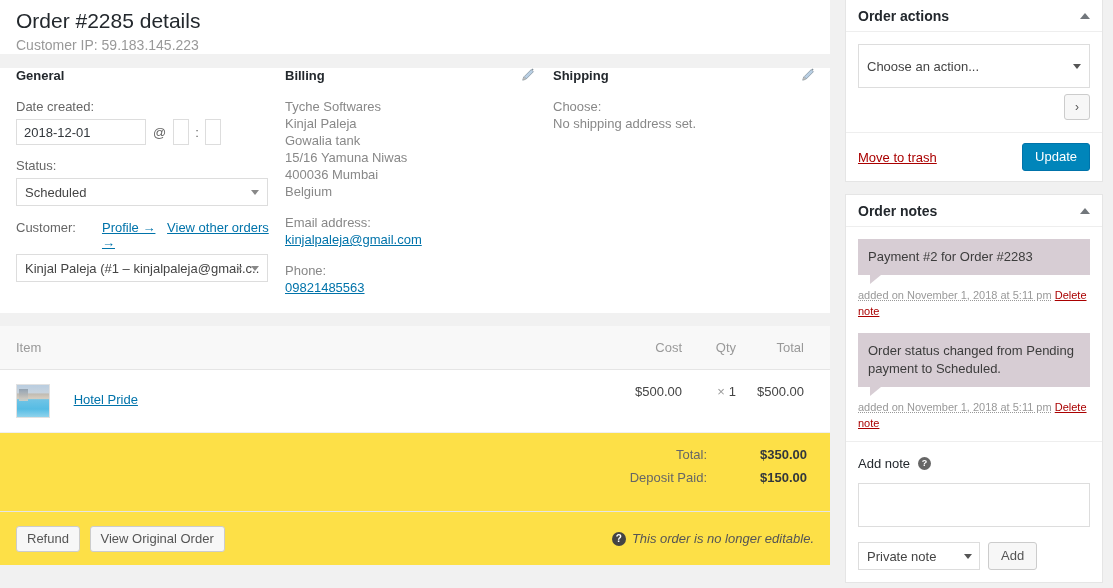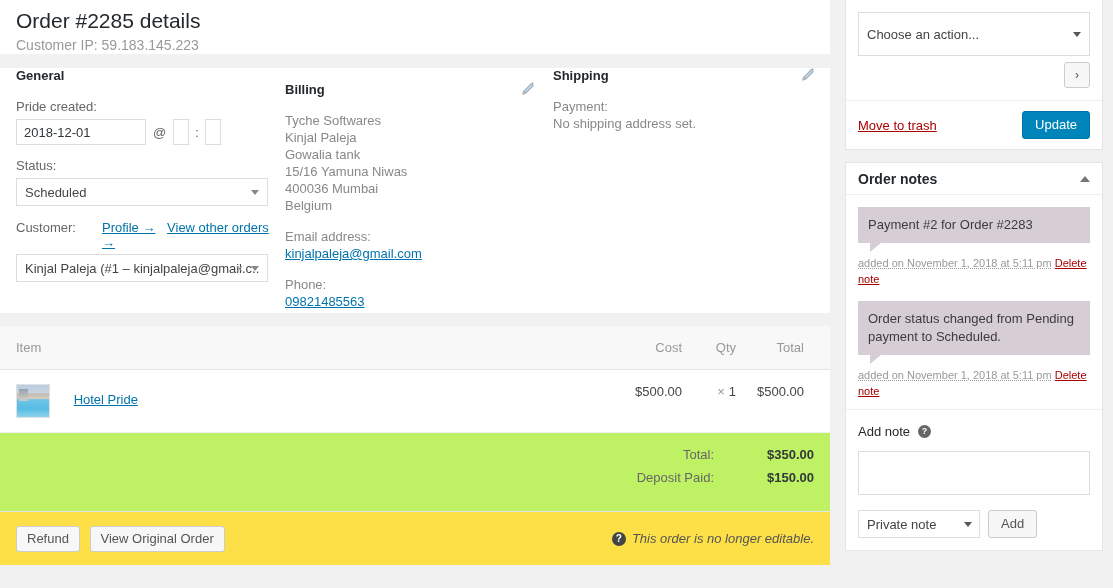--- a/index.html
+++ b/index.html
@@ -38,21 +38,21 @@
     margin: 0 0 14px 0;
     line-height: 18px;
   }
 
   .order-data {
     background: #fff;
     position: relative;
     height: 245px;
   }
   .col-general { position: absolute; left: 16px; top: 0; width: 262px; }
-  .col-billing { position: absolute; left: 285px; top: 14px; width: 250px; }
+  .col-billing { position: absolute; left: 285px; top: 0; width: 250px; }
   .col-shipping { position: absolute; left: 553px; top: 0; width: 262px; }
 
   h3.sec {
     font-size: 13px;
     font-weight: bold;
     color: #23282d;
     margin: 0 0 14px 0;
     line-height: 16px;
     position: relative;
   }
@@ -185,22 +185,22 @@
   .thumb:after {
     content: "";
     position: absolute; left: 2px; top: 4px;
     width: 9px; height: 12px;
     background: linear-gradient(180deg,#8a99a8,#d9d2c6);
     opacity: .85;
   }
   .item-name-link { font-size: 13px; }
 
   .totals-area {
-    background: #bef264;
-    padding: 14px 16px 18px 0;
+    background: #fde047;
+    padding: 14px 23px 18px 0;
     text-align: right;
   }
   .tot-row {
     display: flex; justify-content: flex-end;
     align-items: baseline;
     margin-bottom: 8px;
   }
   .tot-label { color: #666; font-size: 13px; }
   .tot-value {
     width: 100px; text-align: right;
@@ -404,21 +404,21 @@
     <div class="panel order-head">
       <h1 class="order-title">Order #2285 details</h1>
       <div class="customer-ip">Customer IP: 59.183.145.223</div>
     </div>
 
     <div class="panel order-data">
 
       <div class="col-general">
         <h3 class="sec">General</h3>
 
-        <label class="fl">Pride created:</label>
+        <label class="fl">Date created:</label>
         <div class="field-row">
           <input class="txt date-input" value="2018-12-01" style="">
           <span class="atchar">@</span>
           <input class="txt hr-input" value="17" style="">
           <span class="colonchar">:</span>
           <input class="txt min-input" value="11" style="">
         </div>
 
         <label class="fl">Status:</label>
         <div class="select-wrap" style="margin-bottom:14px;">
@@ -473,21 +473,21 @@
         <h3 class="sec">
           <span>Shipping</span>
           <span class="edit-pencil">
             <svg width="14" height="14" viewBox="0 0 14 14">
               <path d="M10.2 1.6l2.2 2.2-7.1 7.1-2.2-2.2z" fill="#b9cfe4" stroke="#7b8a95" stroke-width=".7"></path>
               <path d="M2.6 9.2l-.9 3 3-.9z" fill="#efe0cf" stroke="#7b8a95" stroke-width=".7"></path>
               <path d="M10.9.9l1.3 1.3" stroke="#7b8a95" stroke-width="1.2"></path>
             </svg>
           </span>
         </h3>
-        <div class="addr-line">Payment:</div>
+        <div class="addr-line">Choose:</div>
         <div class="addr-line">No shipping address set.</div>
       </div>
 
     </div>
 
     <div class="gap"></div>
 
     <div class="items-panel">
       <table class="items-table">
         <thead>
@@ -533,20 +533,24 @@
           <span class="help-dot">?</span>
           <span>This order is no longer editable.</span>
         </div>
       </div>
     </div>
   </div>
 
   <div class="sidebar">
 
     <div class="box" style="margin-top:-1px;">
+      <div class="box-head">
+        <span class="box-title">Order actions</span>
+        <span class="toggle-arrow"></span>
+      </div>
       <div class="box-body">
         <div class="sel-box">
           <span>Choose an action...</span>
           <span class="caret"></span>
         </div>
         <div class="next-row">
           <span class="next-btn">›</span>
         </div>
       </div>
       <div class="box-footer">

